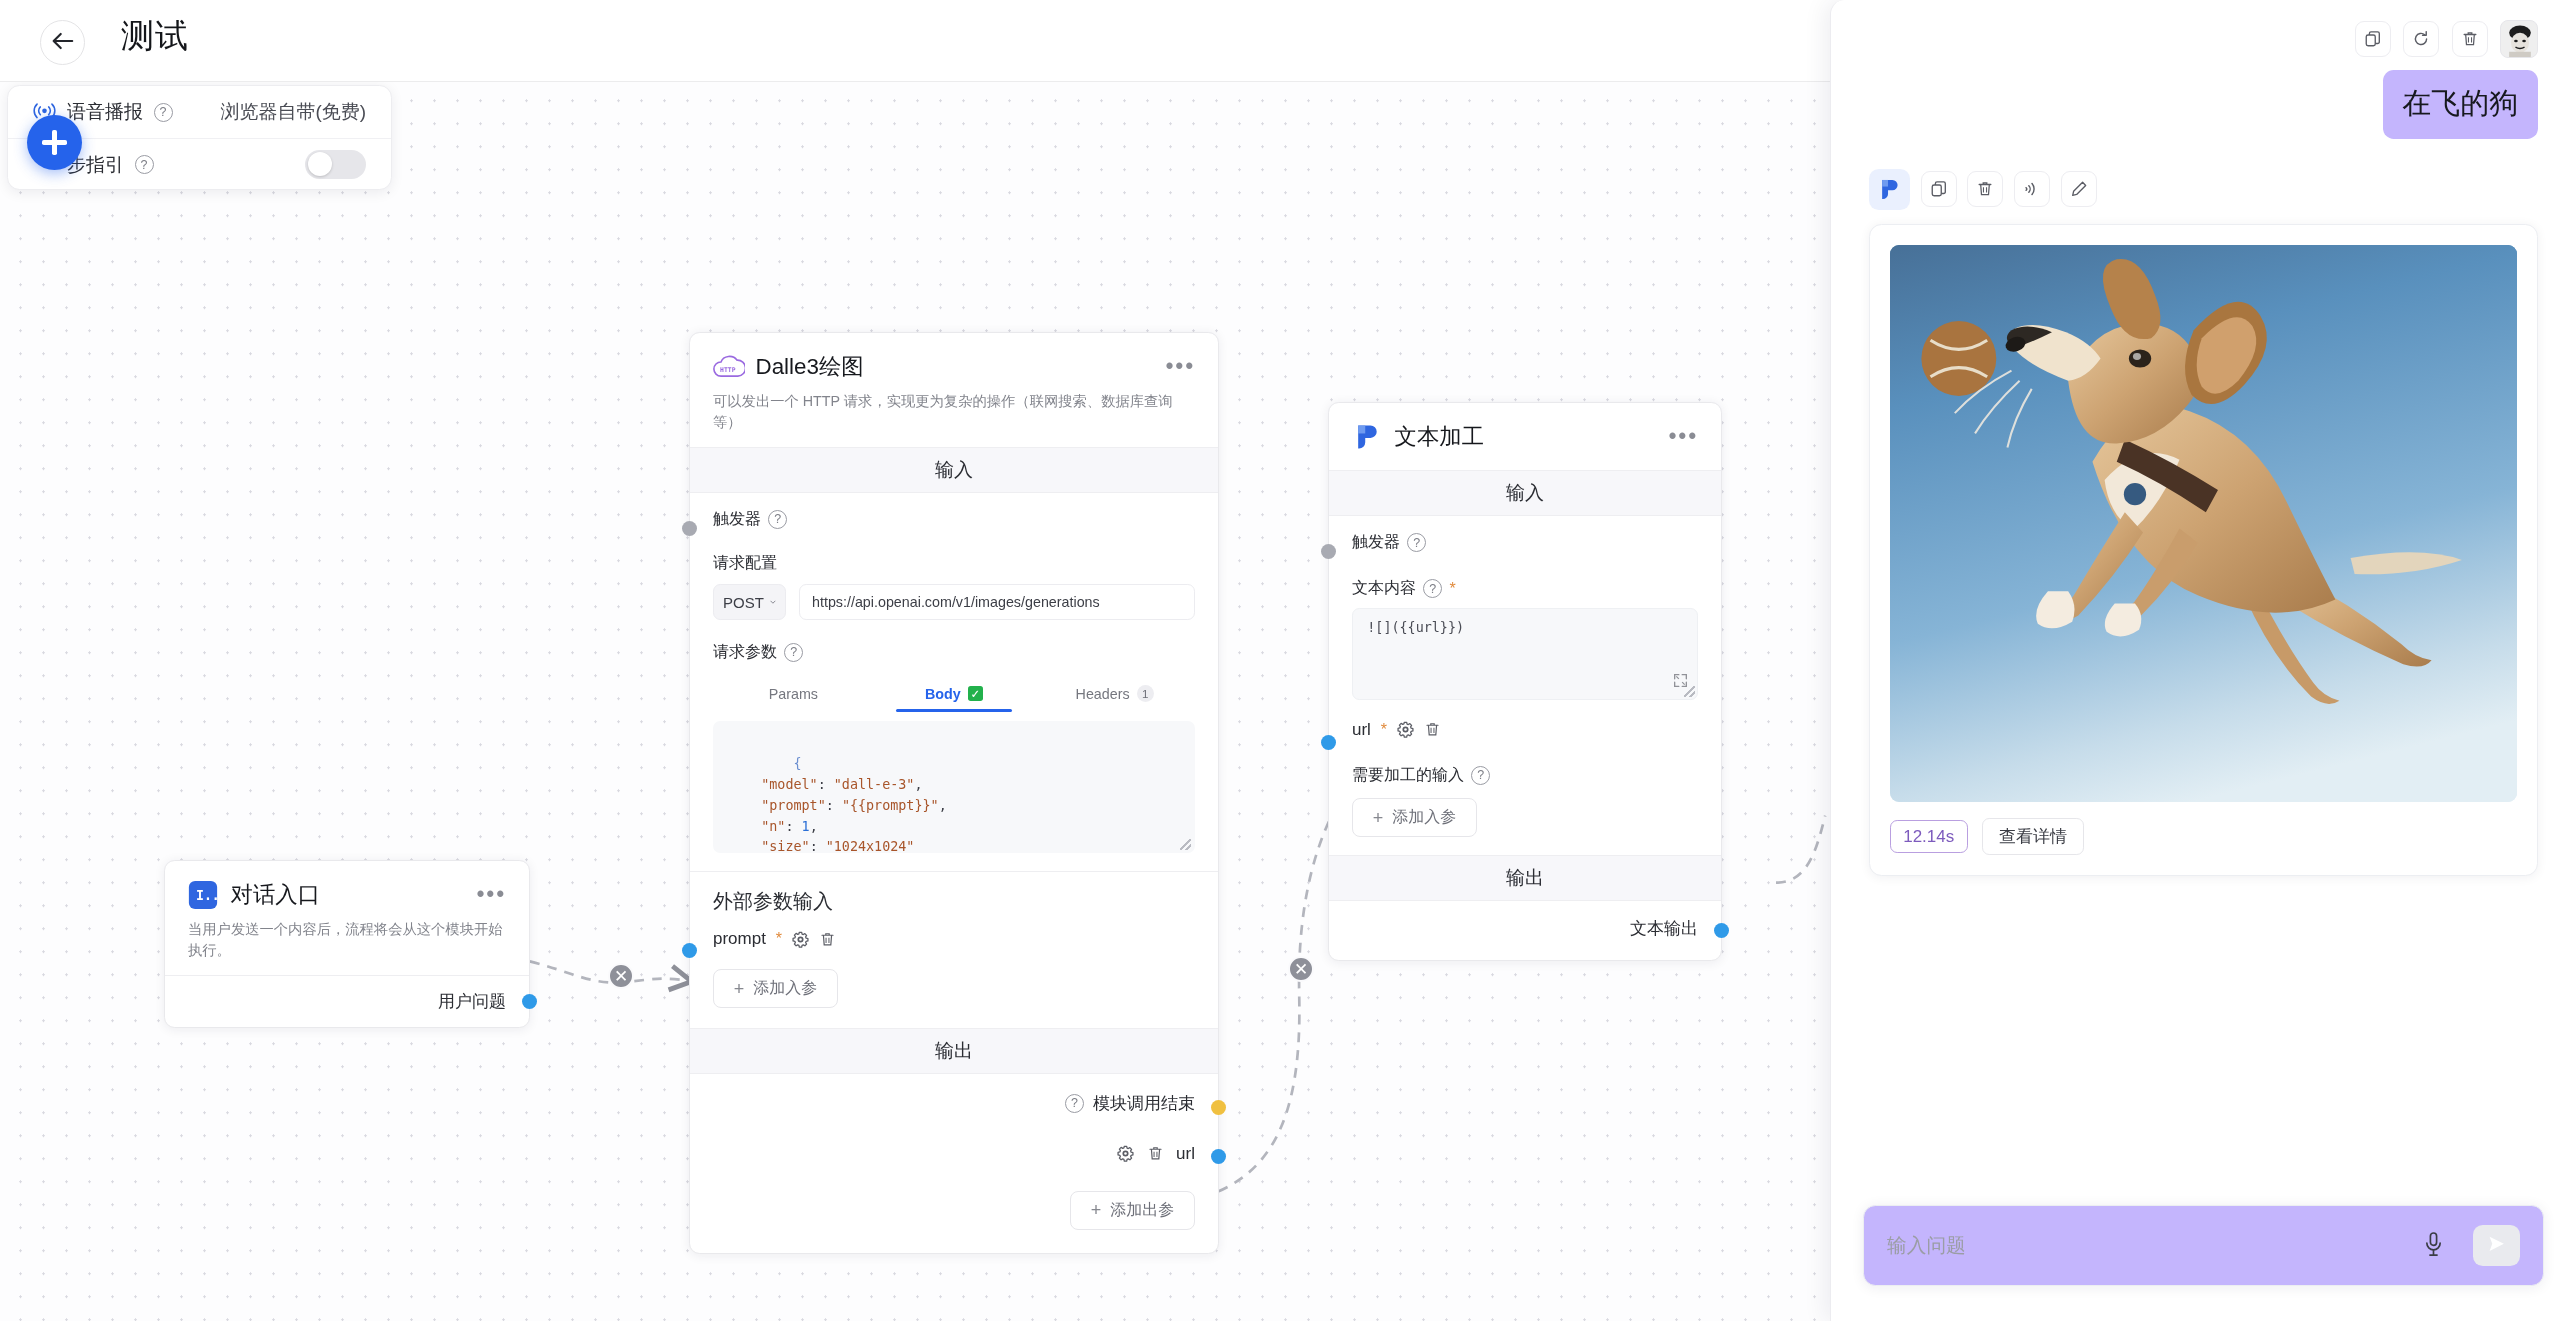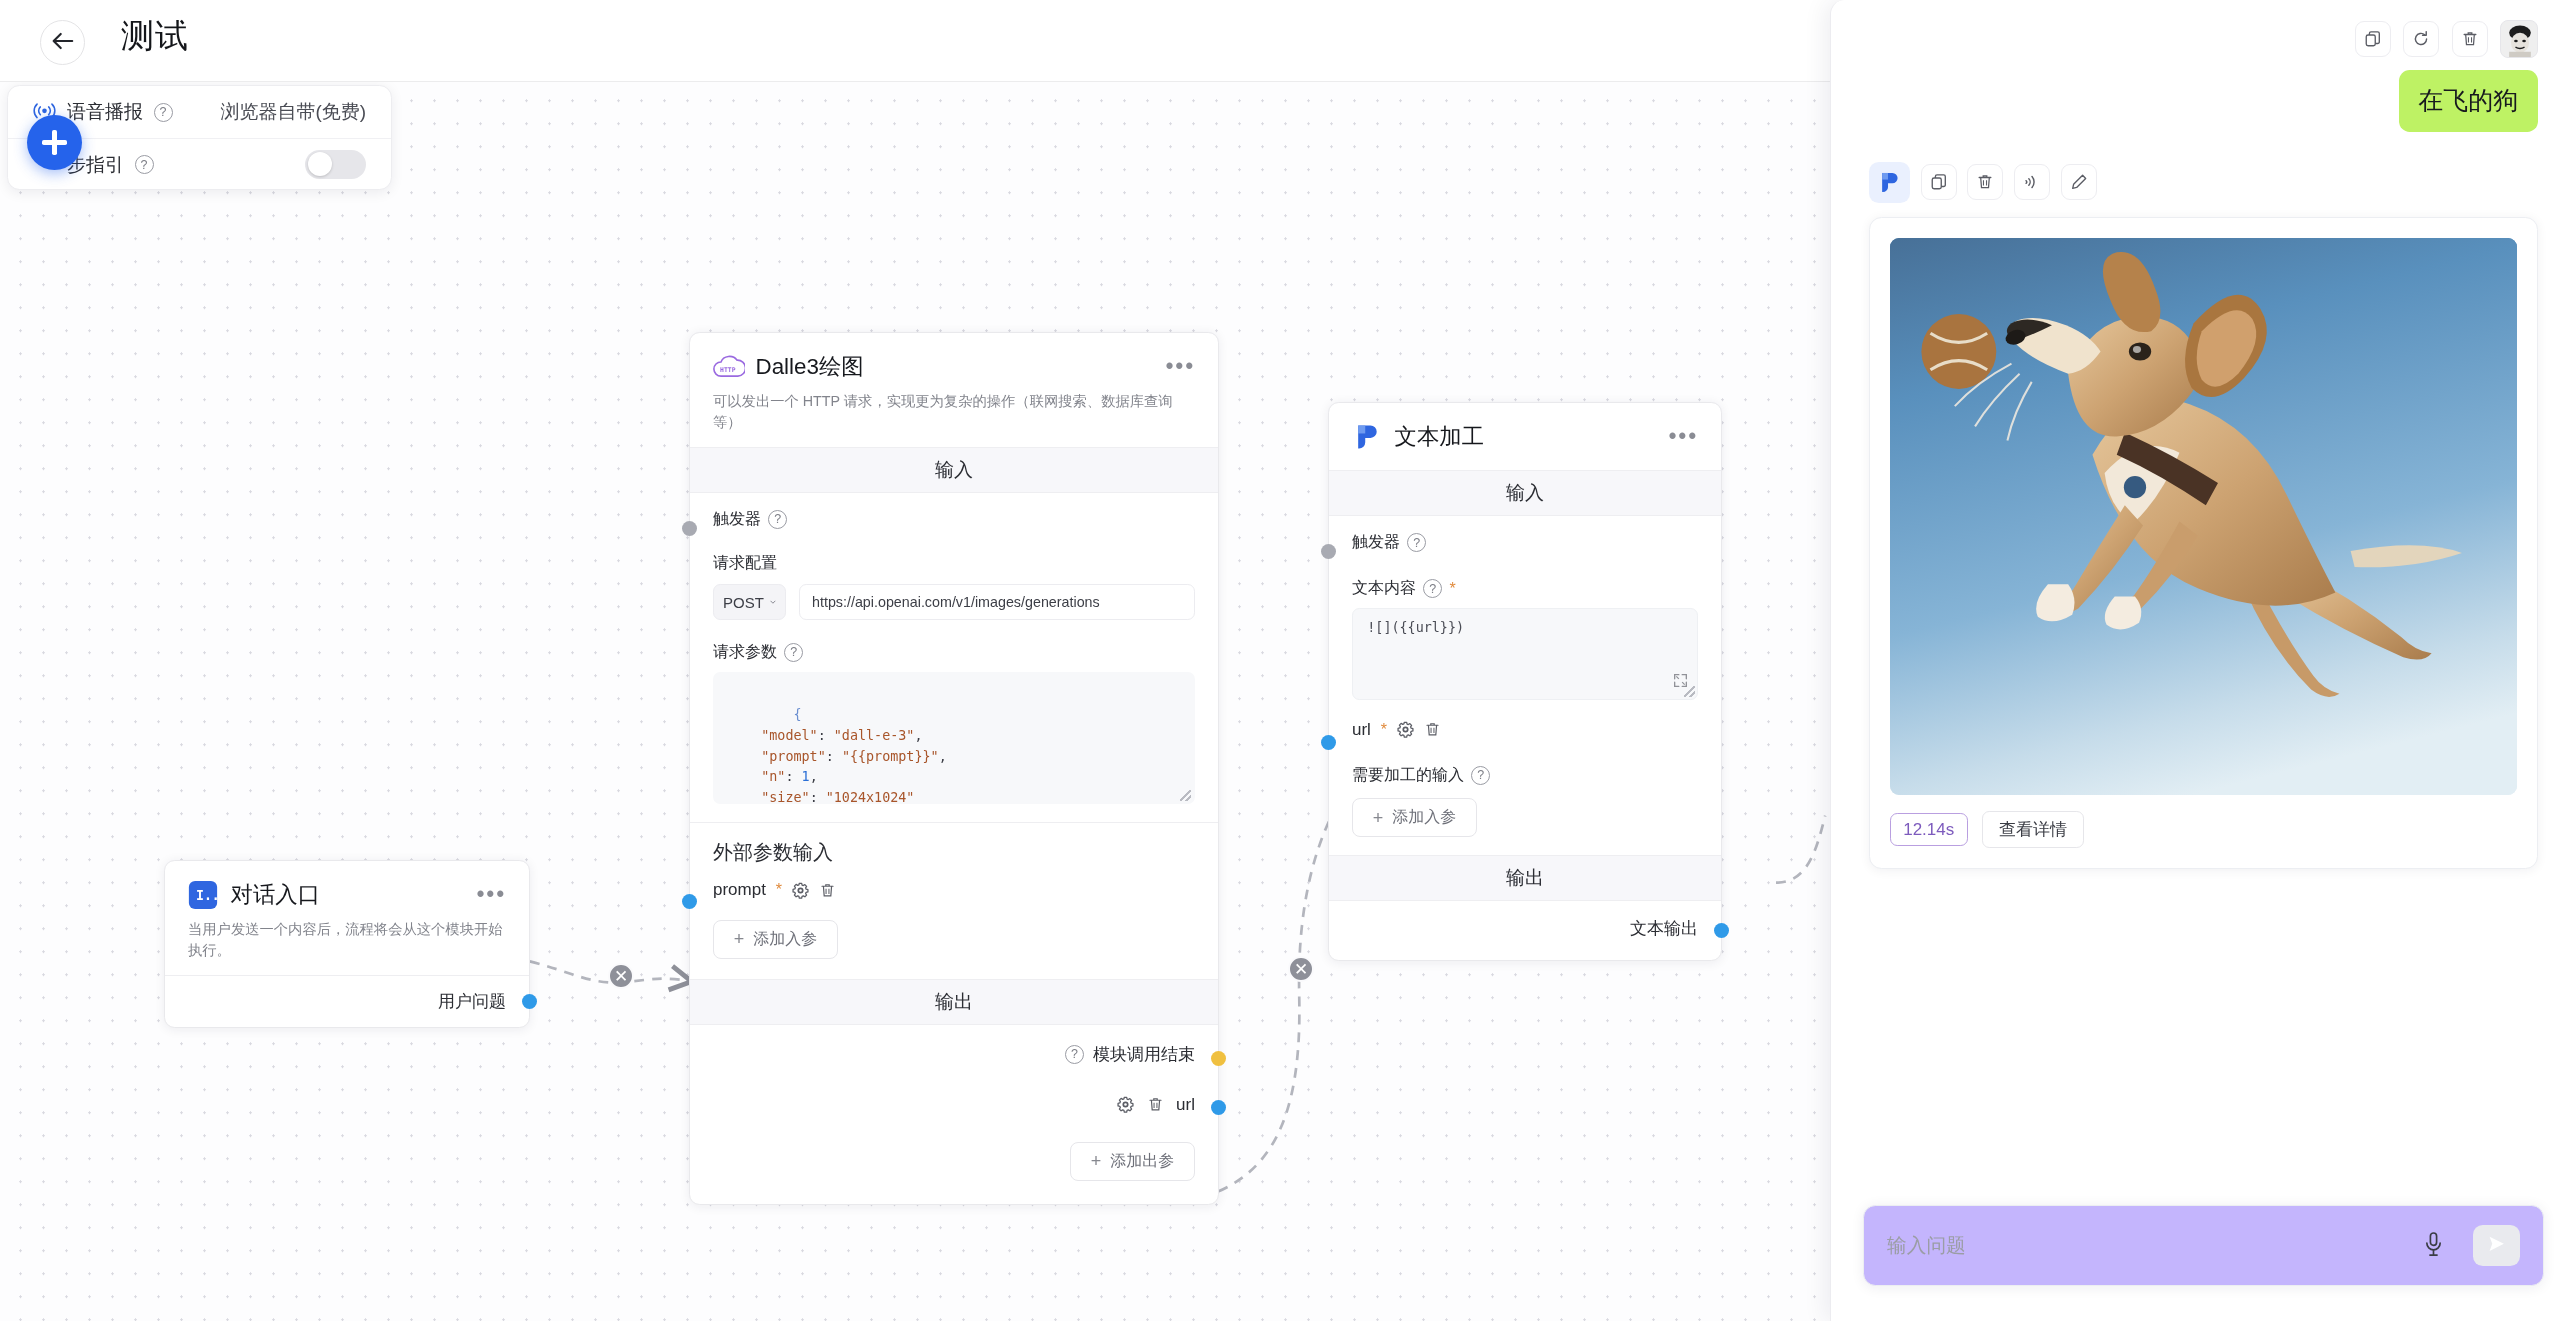--- a/index.html
+++ b/index.html
@@ -198,22 +198,22 @@
     cursor: pointer;
   }
   .icon-btn.sm { width: 36px; height: 36px; border-radius: 9px; }
   .pv-body { flex: 1; padding: 19.7px 38px 0 38px; overflow: hidden; }
   .msg-row-user { display: flex; justify-content: flex-end; align-items: center; gap: 12.5px; }
   .avatar {
     width: 38px; height: 38px; border-radius: 8px; overflow: hidden; flex: 0 0 auto;
     border: 0.9px solid #e6e6ea; background: #e9e9ec;
   }
   .bubble-user {
-    margin-top: 12.5px; margin-left: auto; background: #bef264; color: #17191e;
-    border-radius: 10.7px; padding: 14.3px 19.7px; font-size: 25px; width: max-content;
+    margin-top: 12.5px; margin-left: auto; background: #c4b5fd; color: #17191e;
+    border-radius: 10.7px; padding: 14.3px 19.7px; font-size: 29px; width: max-content;
     max-width: 501px;
   }
   .msg-row-bot { margin-top: 30px; display: flex; align-items: center; gap: 10.7px; }
   .bot-avatar {
     width: 41px; height: 41px; border-radius: 9.8px; background: #eaf0fe;
     display: flex; align-items: center; justify-content: center; flex: 0 0 auto;
   }
   .result-card {
     margin-top: 14.3px; border: 0.9px solid #eceef2; border-radius: 12.5px;
     box-shadow: 0 1.8px 10.7px rgba(25,25,50,.06); padding: 19.7px; background: #fff;
@@ -327,20 +327,33 @@
         <div class="url-box">
           <span>https://api.openai.com/v1/images/generations</span>
         </div>
       </div>
 
       <div class="field-label" style="margin-top:21.5px;">
         <span>请求参数</span>
         <span class="q-mark">?</span>
       </div>
 
+      <div class="tabs">
+        <div class="tab">
+          <span>Params</span>
+        </div>
+        <div class="tab active">
+          <span>Body</span>
+          <span class="check">✓</span>
+        </div>
+        <div class="tab">
+          <span>Headers</span>
+          <span class="badge">1</span>
+        </div>
+      </div>
 
       <div class="code-box">
         <span><span class="b">{</span>
     <span class="k">"model"</span>: <span class="k">"dall-e-3"</span>,
     <span class="k">"prompt"</span>: <span class="k">"{{prompt}}"</span>,
     <span class="k">"n"</span>: <span class="n">1</span>,
     <span class="k">"size"</span>: <span class="k">"1024x1024"</span>
   </span>
         <span class="resize-h"></span>
       </div>

